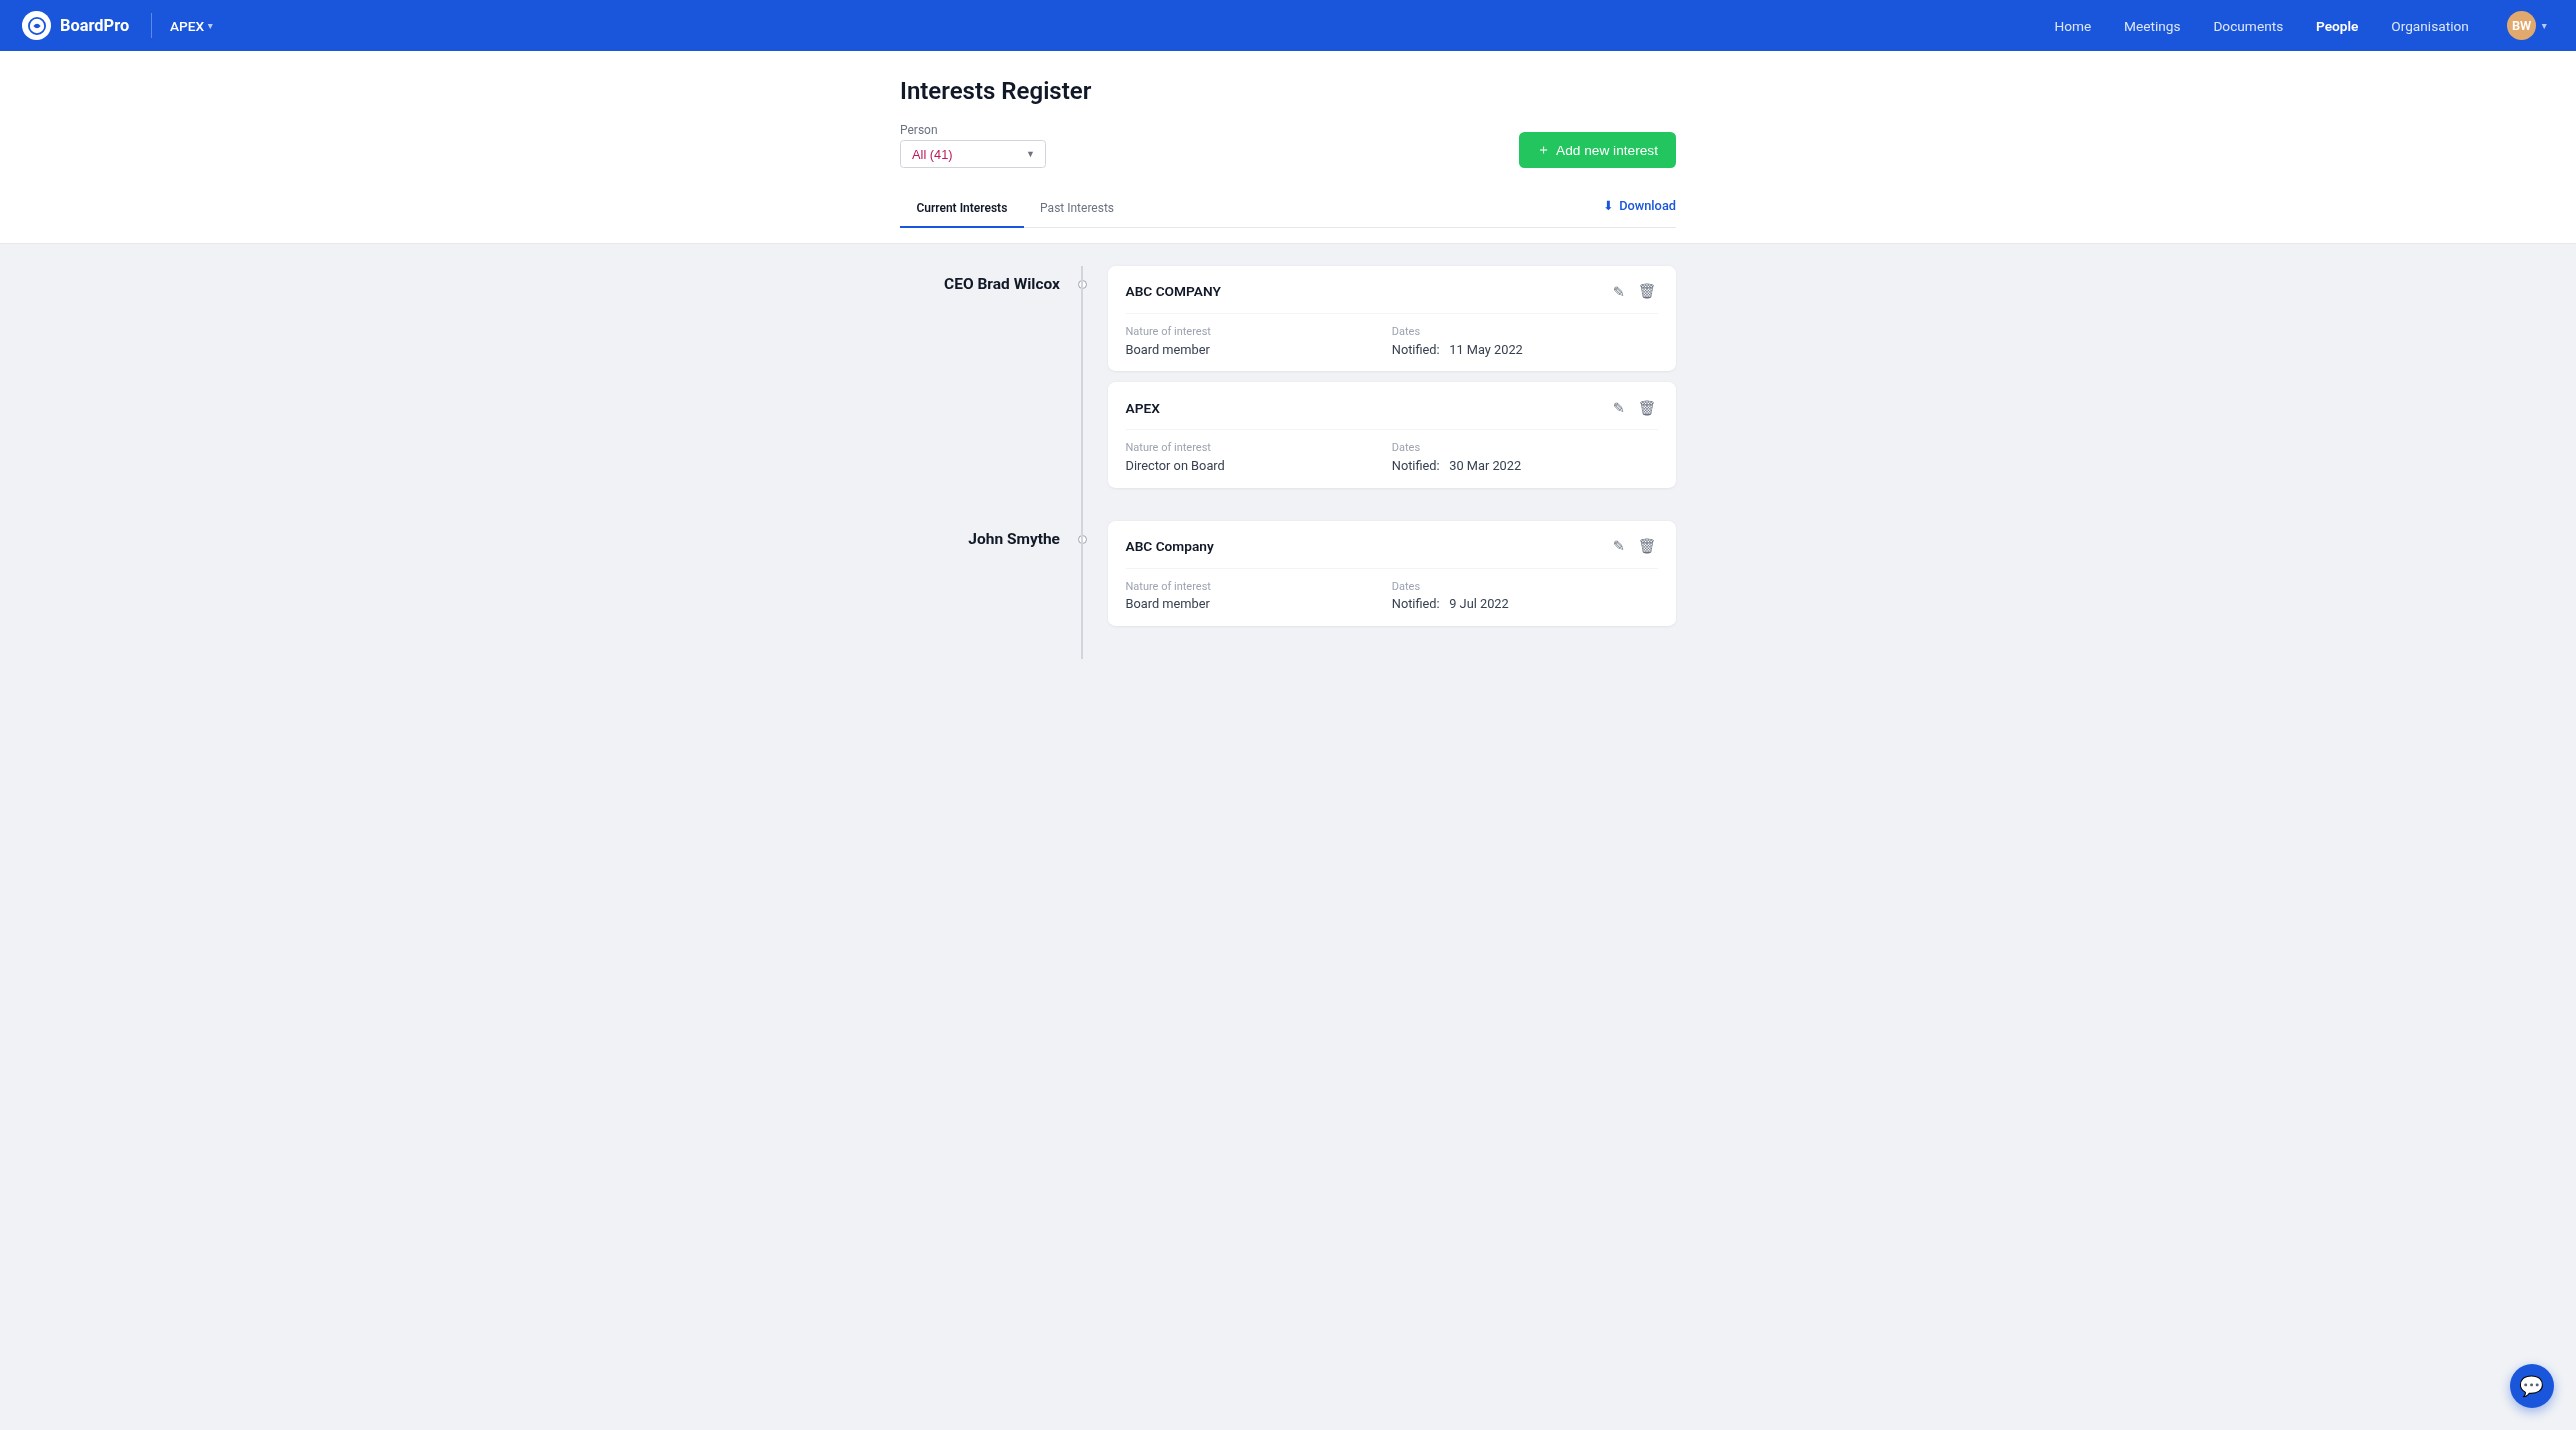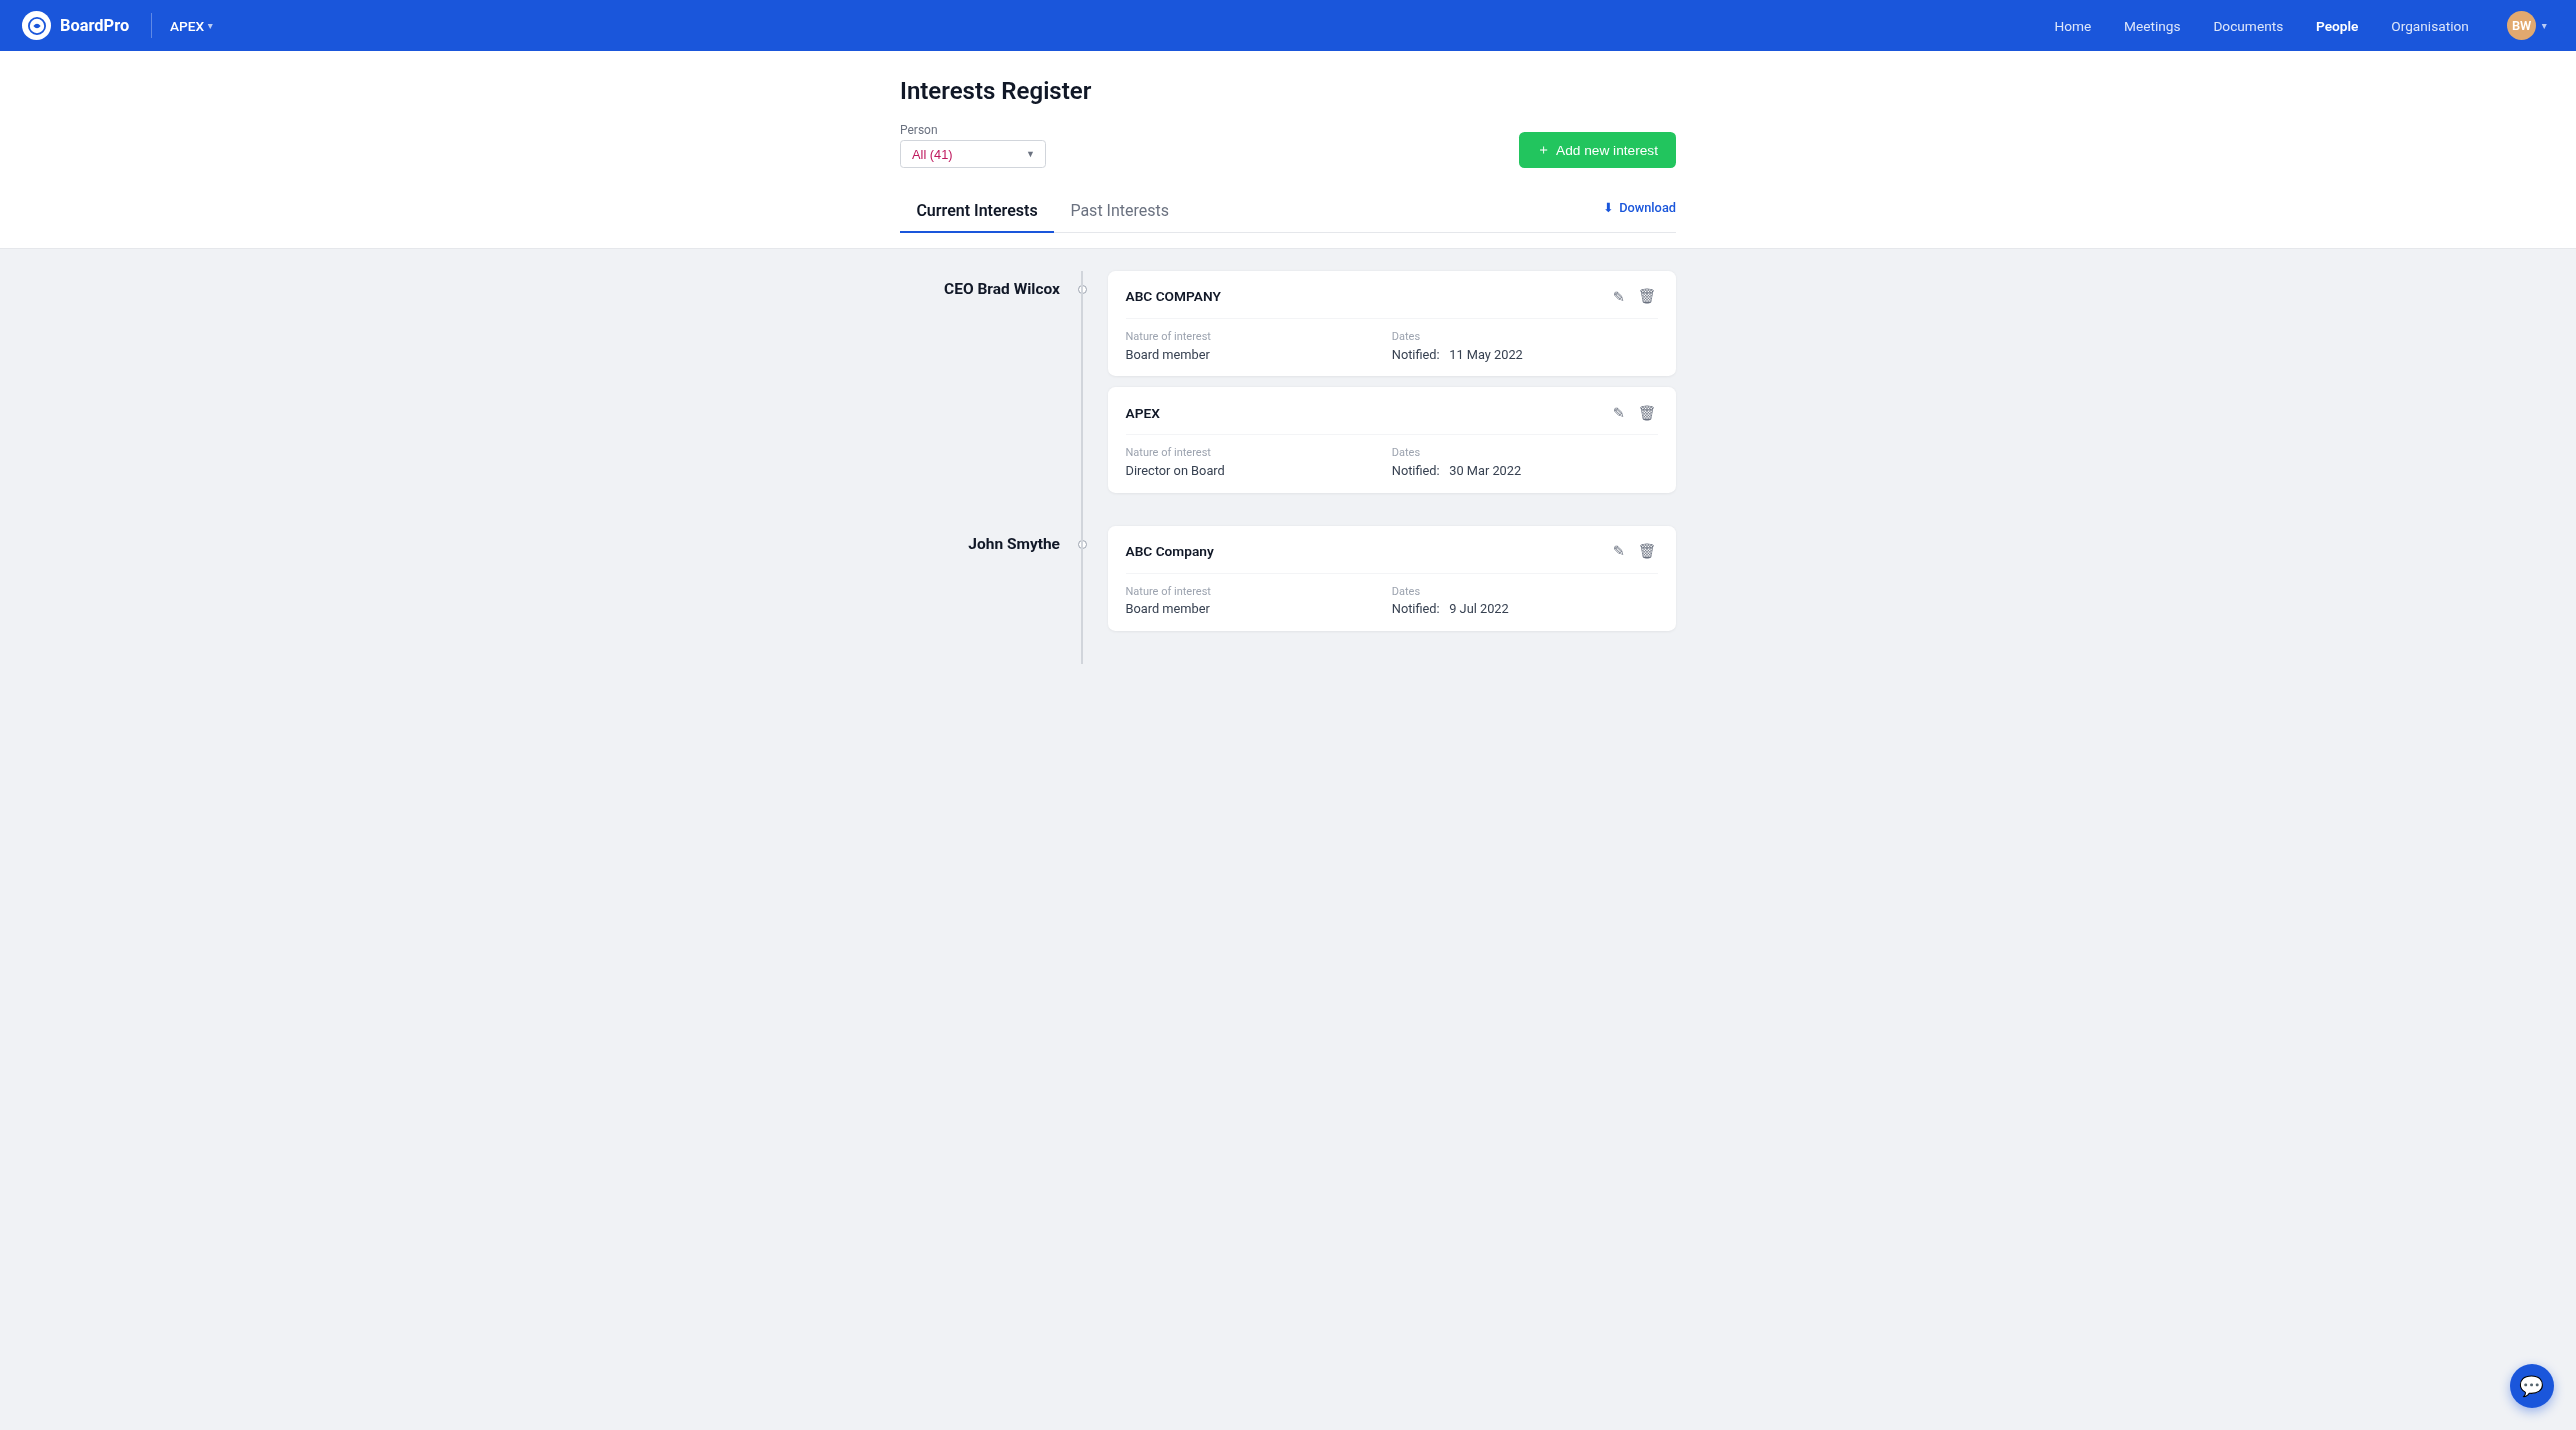--- a/index.html
+++ b/index.html
@@ -179,21 +179,21 @@
       padding: 0 22px;
     }
     .tabs-row {
       display: flex;
       align-items: center;
       border-bottom: 0.9px solid #e5e7eb;
       margin-top: 22px;
       margin-bottom: 0;
     }
     .tab-item {
-      font-size: 16px;
+      font-size: 12px;
       padding: 11px 16.4px;
       cursor: pointer;
       color: #6b7280;
       border-bottom: 2.7px solid transparent;
       margin-bottom: -0.9px;
       font-weight: 400;
     }
     .tab-item.active {
       color: #111827;
       font-weight: 600;

